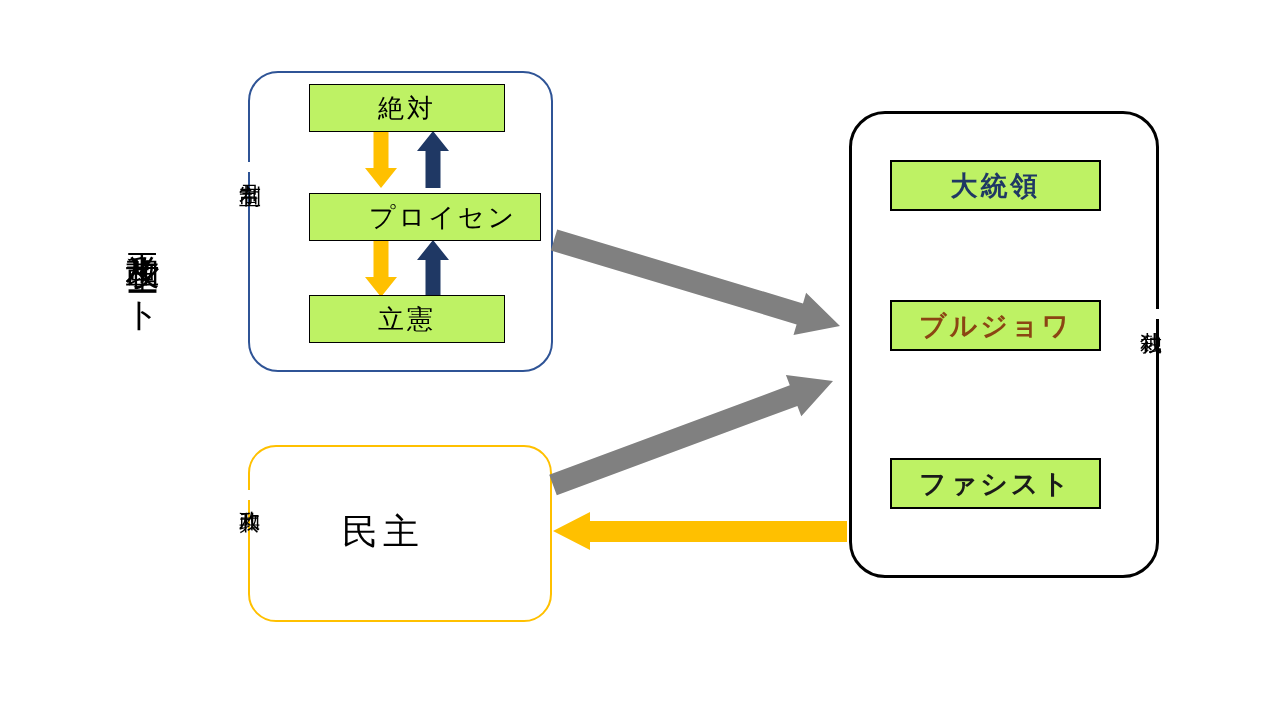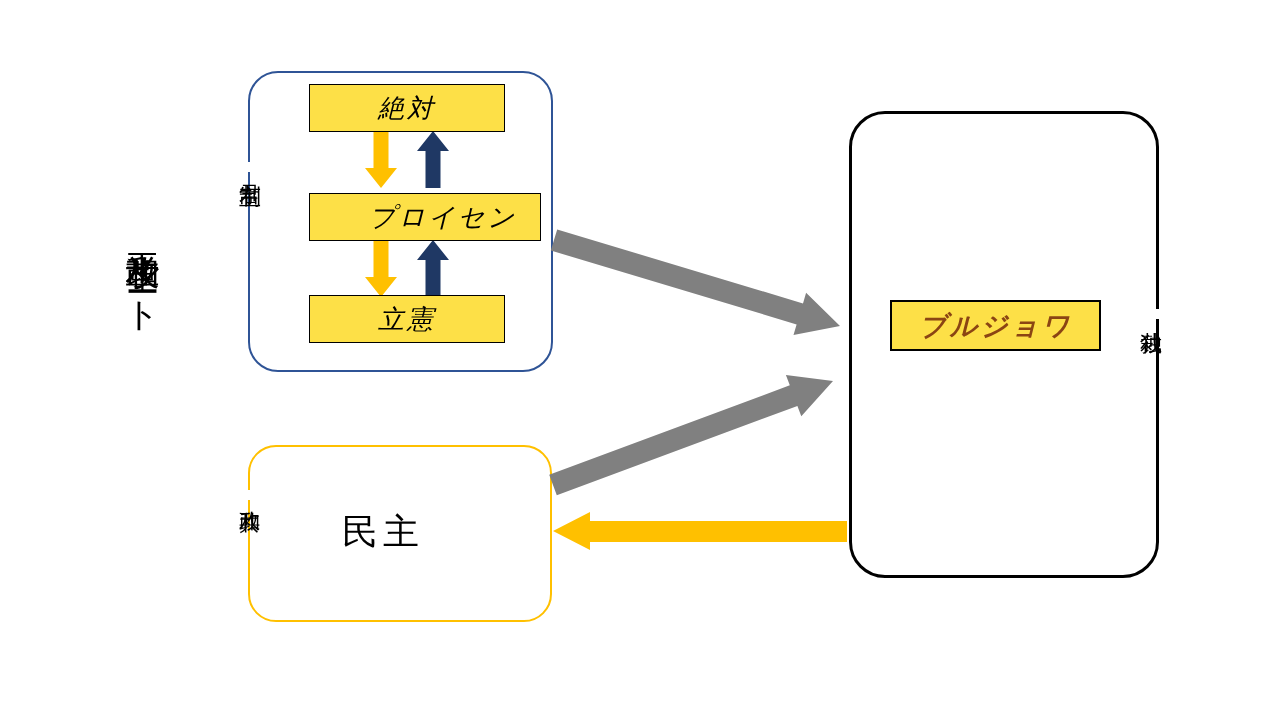--- a/index.html
+++ b/index.html
@@ -28,23 +28,23 @@
     border:3px solid #000;border-radius:36px;
   }
   .vlabel{
     font-size:22px;background:#fff;padding:5px 2px;z-index:5;color:#000;
     line-height:1.18;
   }
   .label-monarchy{left:235px;top:162px;}
   .label-republic{left:235px;top:490px;font-size:21px;}
   .label-dictatorship{left:1136px;top:309px;}
   .node{
-    position:absolute;background:#fde047;border:1.5px solid #000;
+    position:absolute;background:#bef264;border:1.5px solid #000;
     display:flex;align-items:center;justify-content:center;
-    font-size:26px;letter-spacing:3px;z-index:3;font-style:italic;
+    font-size:26px;letter-spacing:3px;z-index:3;
   }
   .m-node{left:309px;width:194px;height:46px;}
   .m-node-1{top:84px;}
   .m-node-2{top:193px;padding-left:36px;}
   .m-node-3{top:295px;}
   .d-node{left:890px;width:207px;height:47px;border-width:2px;font-size:27px;font-weight:600;}
   .d-node-1{top:160px;}
   .d-node-2{top:262px;}
   .d-node-3{top:360px;}
   .d-node-4{top:458px;}
@@ -85,21 +85,23 @@
   <svg class="small-arrow sa-up-2" viewBox="0 0 32 57">
     <polygon points="16,0 32,20 23.5,20 23.5,57 8.5,57 8.5,20 0,20" fill="#1F3864"></polygon>
   </svg>
 
   <div class="group group-republic" style="border-color: rgb(255, 192, 0);"></div>
   <div class="vtext vlabel label-republic">共和政</div>
   <div class="demo-text">民主</div>
 
   <div class="group group-dictatorship" style="border-color: rgb(0, 0, 0);"></div>
   <div class="vtext vlabel label-dictatorship">独裁</div>
+  <div class="node d-node d-node-1" style="color: rgb(31, 56, 100);">大統領</div>
   <div class="node d-node d-node-2" style="color: rgb(139, 69, 19); margin-top: 38px;">ブルジョワ</div>
+  <div class="node d-node d-node-4" style="color: rgb(26, 26, 26);">ファシスト</div>
 
   <svg class="overlay" viewBox="0 0 1280 720">
     <polygon points="557.2,229.5 803.0,303.4 806.1,292.8 840,326 793.5,335 796.6,324.4 550.8,250.5" fill="#808080"></polygon>
     <polygon points="549.2,474.7 789.8,385.3 785.9,375.0 833,381 801.3,416.2 797.4,405.9 556.8,495.3" fill="#808080"></polygon>
     <polygon points="847,521 590,521 590,512 553,531 590,550 590,542 847,542" fill="#FFC000"></polygon>
   </svg>
 
 </div>
 
 </body></html>

